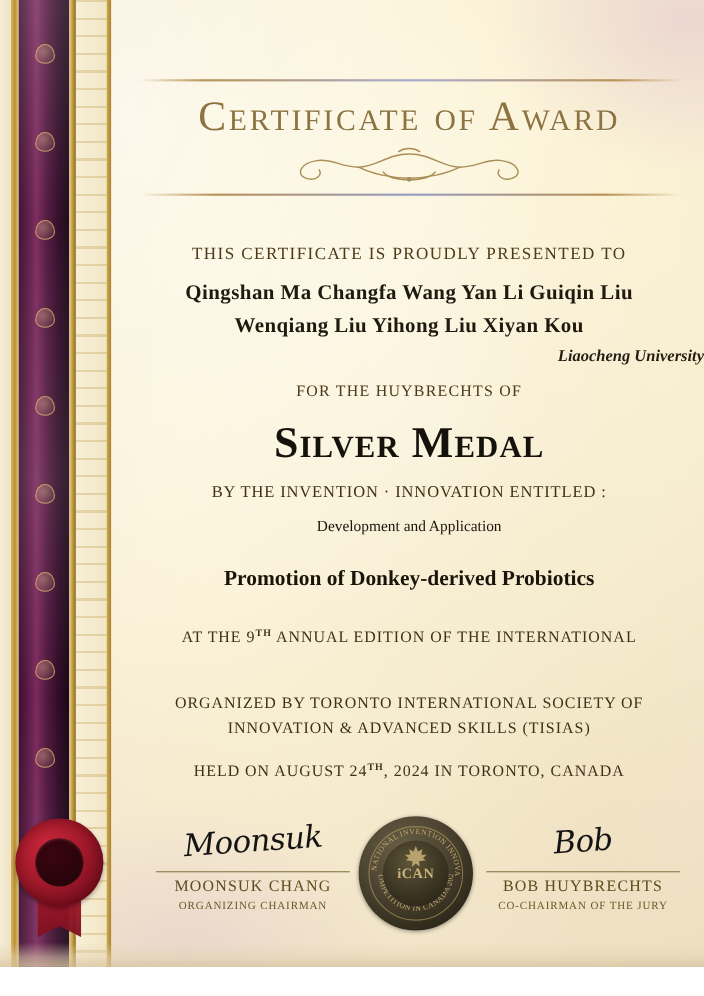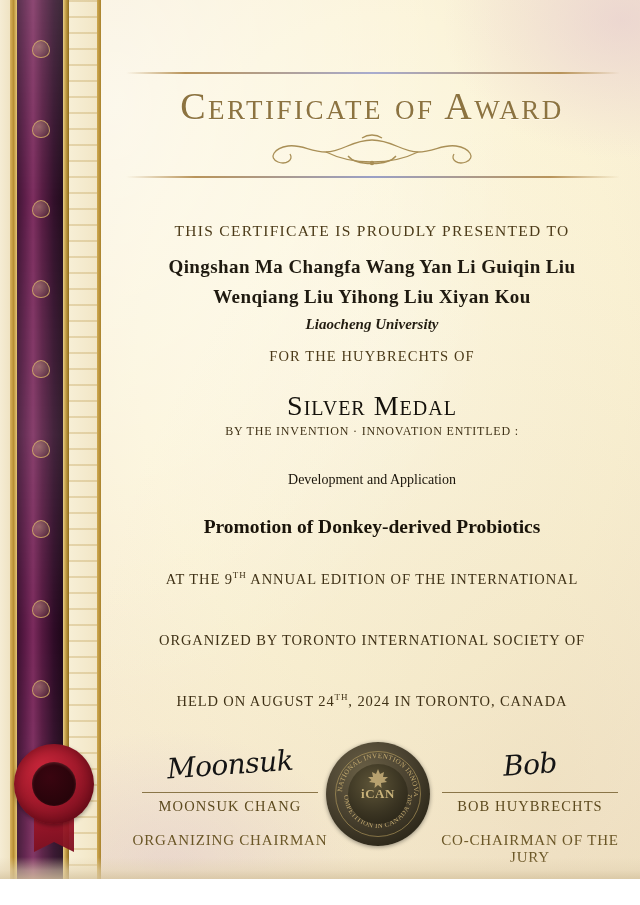--- a/index.html
+++ b/index.html
@@ -190,43 +190,43 @@
     font-weight: bold;
     letter-spacing: 0.4px;
     color: #1f1a10;
   }
   #affiliation {
     top: 316px;
     font-size: 15px;
     font-style: italic;
     font-weight: bold;
     color: #231d12;
+    text-align: right;
   }
 
   #achievement-label {
     top: 348px;
     font-size: 14.5px;
     letter-spacing: 1.1px;
     font-variant: small-caps;
     color: #4b3a18;
   }
 
   #award-name {
     top: 378px;
-    font-size: 28px;
-    font-weight: normal;
+    font-size: 40px;
+    font-weight: bold;
     font-variant: small-caps;
     letter-spacing: 1px;
     color: #15120c;
-    margin-top: 12px;
   }
 
   #entitled-label {
-    top: 424px;
-    font-size: 12px;
+    top: 440px;
+    font-size: 15px;
     letter-spacing: 0.8px;
     font-variant: small-caps;
     color: #3f3116;
   }
 
   #project-1 {
     top: 472px;
     font-size: 14px;
     font-weight: normal;
     color: #191309;
@@ -266,21 +266,21 @@
     font-variant: small-caps;
     color: #3f3116;
   }
   #held-on {
     top: 692px;
     font-size: 14.5px;
     letter-spacing: 0.9px;
     font-variant: small-caps;
     color: #3f3116;
   }
-  sup { font-size: 0.62em; vertical-align: super; }
+  sup { font-size: 0.62em; vertical-align: super; font-weight: bold; }
 
   
   .sig-block { position: absolute; width: 200px; text-align: center; }
   #sig-left { left: 26px; top: 738px; }
   #sig-right { left: 326px; top: 738px; }
 
   .sig-script {
     height: 54px;
     font-family: "DejaVu Serif", serif;
     font-style: italic;
@@ -296,25 +296,25 @@
     height: 1px;
     background: #8a7548;
   }
   .sig-name {
     font-size: 14.5px;
     font-variant: small-caps;
     letter-spacing: 1.1px;
     color: #5d4a1e;
   }
   .sig-role {
-    font-size: 15px;
+    font-size: 10px;
     font-variant: small-caps;
     letter-spacing: 0.8px;
     color: #6b5727;
-    margin-top: 17px;
+    margin-top: 3px;
   }
 
   
   #medallion {
     position: absolute;
     left: 222px; top: 742px;
     width: 104px; height: 104px;
   }
   #medallion-outer {
     position: absolute;
@@ -432,20 +432,21 @@
     <div class="line" id="award-name">Silver Medal</div>
 
     <div class="line" id="entitled-label">BY THE INVENTION · INNOVATION ENTITLED :</div>
 
     <div class="line" id="project-1">Development and Application</div>
     <div class="line" id="project-2">Promotion of Donkey-derived Probiotics</div>
 
     <div class="line" id="event-1">AT THE 9<sup>TH</sup> ANNUAL EDITION OF THE INTERNATIONAL</div>
 
     <div class="line" id="organizer-1">ORGANIZED BY TORONTO INTERNATIONAL SOCIETY OF</div>
+    <div class="line" id="organizer-2">INNOVATION &amp; ADVANCED SKILLS (TISIAS)</div>
 
     <div class="line" id="held-on">HELD ON AUGUST 24<sup>TH</sup>, 2024 IN TORONTO, CANADA</div>
 
     <div class="sig-block" id="sig-left">
       <div class="sig-script">Moonsuk</div>
       <div class="sig-rule"></div>
       <div class="sig-name">MOONSUK CHANG</div>
       <div class="sig-role">ORGANIZING CHAIRMAN</div>
     </div>
 

